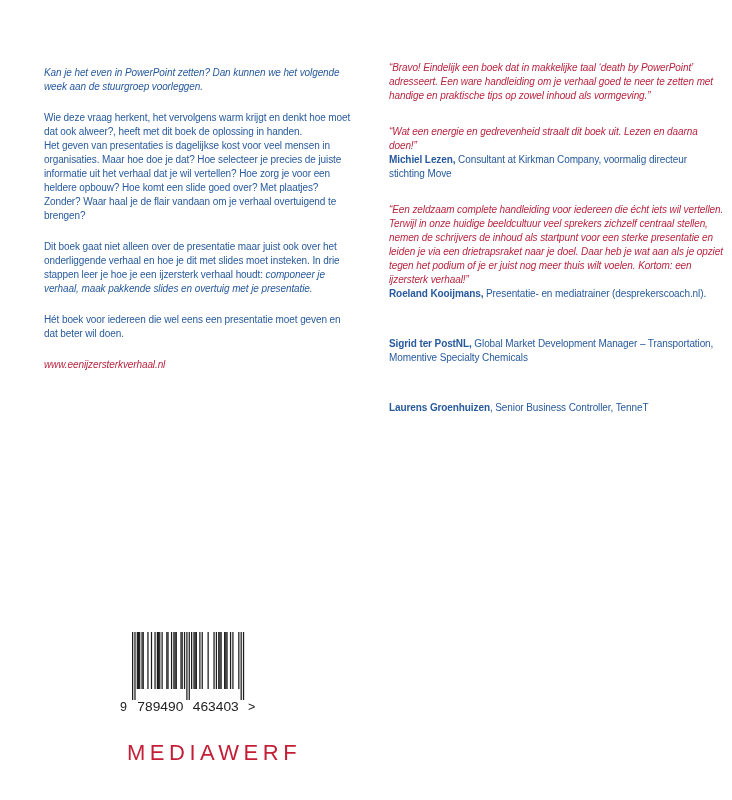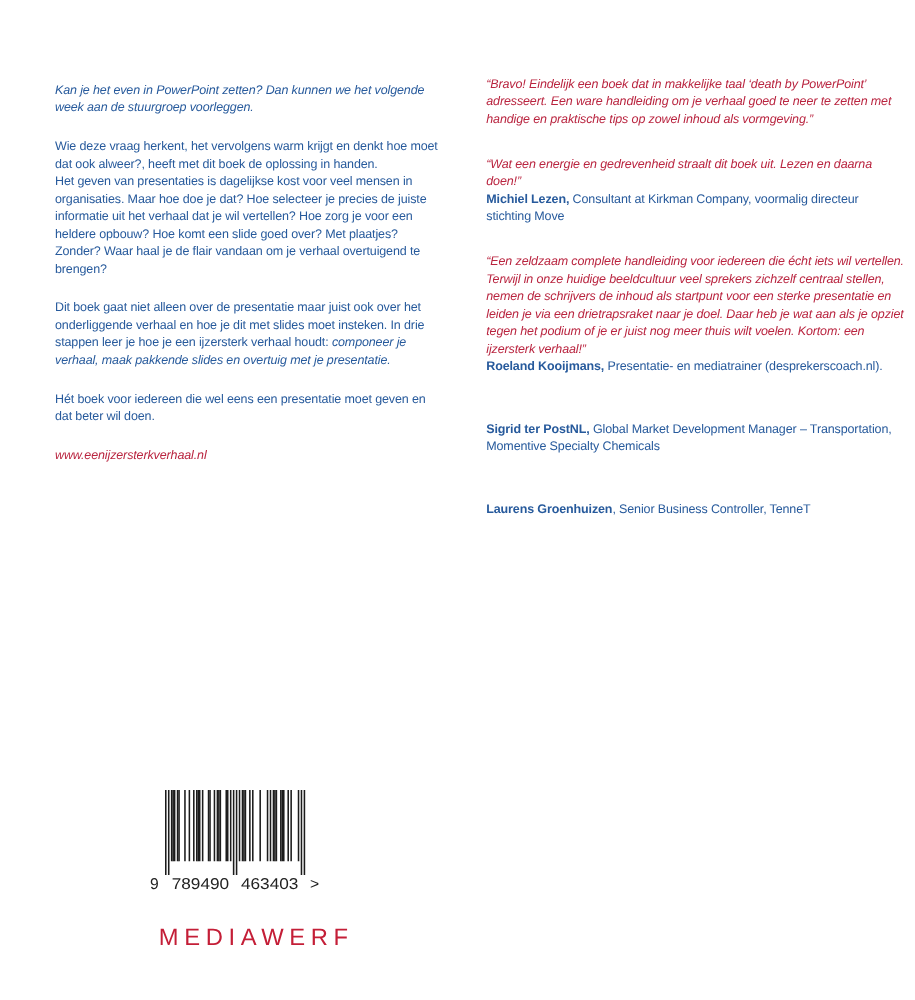--- a/index.html
+++ b/index.html
@@ -16,21 +16,21 @@
   .para:last-child { margin-bottom:0; }
   .italic { font-style:italic; }
   .website { color:var(--red,#b9243f); font-style:italic; }
   .quote { margin:0 0 22px 0; }
   .quote-text { color:var(--red,#b9243f); font-style:italic; }
   .attribution { color:var(--blue,#275a9c); }
   .attribution .name { font-weight:bold; }
   .barcode-wrap { position:absolute; left:118px; top:632px; }
   .publisher-logo {
     position:absolute; left:127px; top:740px;
-    font-size:19px; letter-spacing:4.5px; font-weight:normal;
+    font-size:22px; letter-spacing:4.5px; font-weight:normal;
     color:var(--logo-red,#c41e37); white-space:nowrap;
   }
 </style>
 </head>
 <body style="--blue: #275a9c; --red: #b9243f; --logo-red: #c41e37;">
 
 <div class="col col-left">
   <p class="para italic">Kan je het even in PowerPoint zetten? Dan kunnen we het volgende week aan de stuurgroep voorleggen.</p>
   <p class="para">
     <span>Wie deze vraag herkent, het vervolgens warm krijgt en denkt hoe moet dat ook alweer?, heeft met dit boek de oplossing in handen.</span><br>

